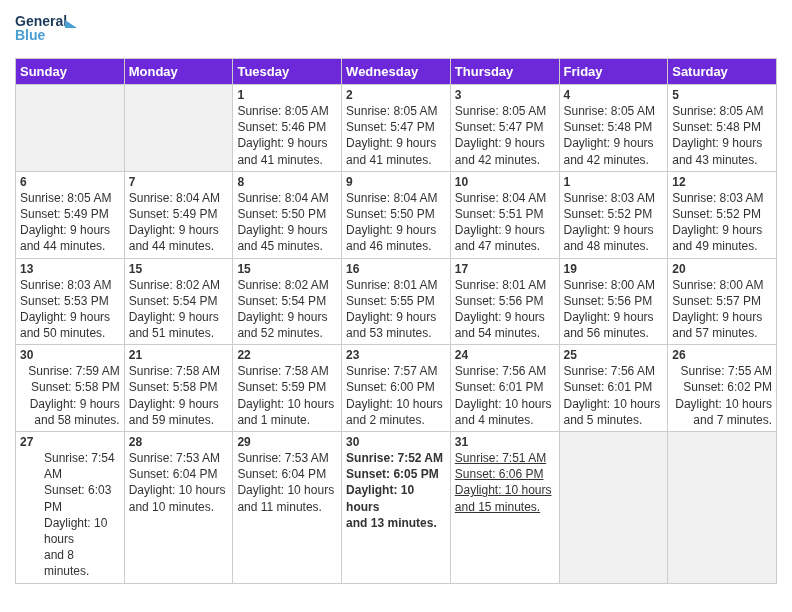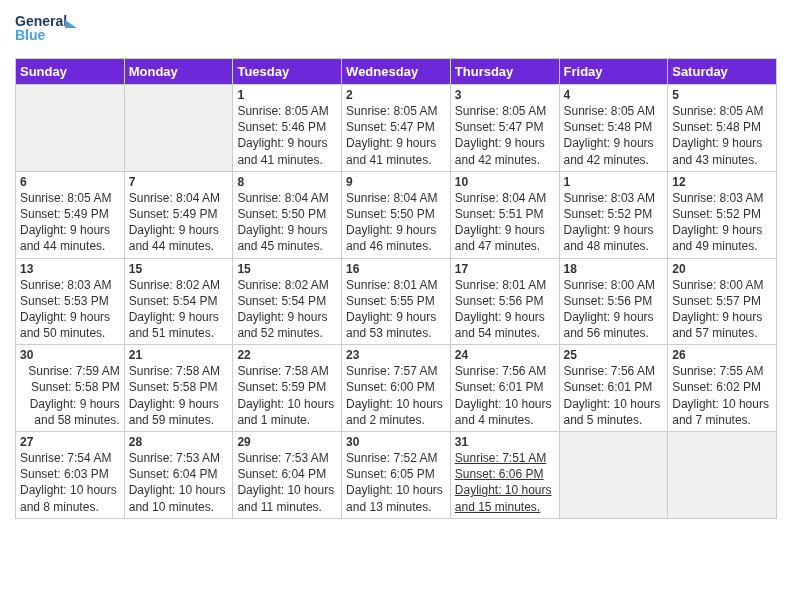--- a/index.html
+++ b/index.html
@@ -170,21 +170,21 @@
 and 53 minutes.</div>
           </td>
           <td>
             <div class="day-num">17</div>
             <div class="day-info" style="white-space: pre-line;">Sunrise: 8:01 AM
 Sunset: 5:56 PM
 Daylight: 9 hours
 and 54 minutes.</div>
           </td>
           <td>
-            <div class="day-num">18</div>
+            <div class="day-num">19</div>
             <div class="day-info" style="white-space: pre-line;">Sunrise: 8:00 AM
 Sunset: 5:56 PM
 Daylight: 9 hours
 and 56 minutes.</div>
           </td>
           <td>
             <div class="day-num">20</div>
             <div class="day-info" style="white-space: pre-line;">Sunrise: 8:00 AM
 Sunset: 5:57 PM
 Daylight: 9 hours
@@ -229,51 +229,51 @@
           </td>
           <td>
             <div class="day-num">25</div>
             <div class="day-info" style="white-space: pre-line;">Sunrise: 7:56 AM
 Sunset: 6:01 PM
 Daylight: 10 hours
 and 5 minutes.</div>
           </td>
           <td>
             <div class="day-num">26</div>
-            <div class="day-info" style="white-space: pre-line;">Sunrise: 7:55 AM
+            <div class="day-info" style="white-space: pre-line; text-align: right;">Sunrise: 7:55 AM
 Sunset: 6:02 PM
 Daylight: 10 hours
 and 7 minutes.</div>
           </td>
         </tr>
         <tr>
           <td>
             <div class="day-num">27</div>
-            <div class="day-info" style="white-space: pre-line;">Sunrise: 7:54 AM
+            <div class="day-info" style="white-space: pre-line; margin-left: 24px;">Sunrise: 7:54 AM
 Sunset: 6:03 PM
 Daylight: 10 hours
 and 8 minutes.</div>
           </td>
           <td>
             <div class="day-num">28</div>
             <div class="day-info" style="white-space: pre-line;">Sunrise: 7:53 AM
 Sunset: 6:04 PM
 Daylight: 10 hours
 and 10 minutes.</div>
           </td>
           <td>
             <div class="day-num">29</div>
             <div class="day-info" style="white-space: pre-line;">Sunrise: 7:53 AM
 Sunset: 6:04 PM
 Daylight: 10 hours
 and 11 minutes.</div>
           </td>
           <td>
             <div class="day-num">30</div>
-            <div class="day-info" style="white-space: pre-line;">Sunrise: 7:52 AM
+            <div class="day-info" style="white-space: pre-line; font-weight: bold;">Sunrise: 7:52 AM
 Sunset: 6:05 PM
 Daylight: 10 hours
 and 13 minutes.</div>
           </td>
           <td>
             <div class="day-num">31</div>
             <div class="day-info" style="white-space: pre-line; text-decoration: underline;">Sunrise: 7:51 AM
 Sunset: 6:06 PM
 Daylight: 10 hours
 and 15 minutes.</div>

